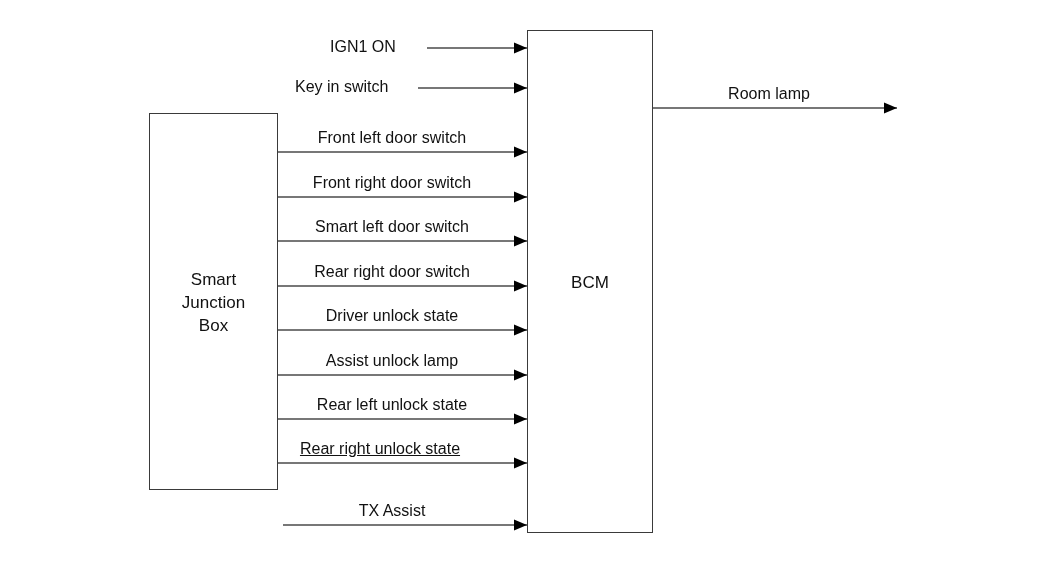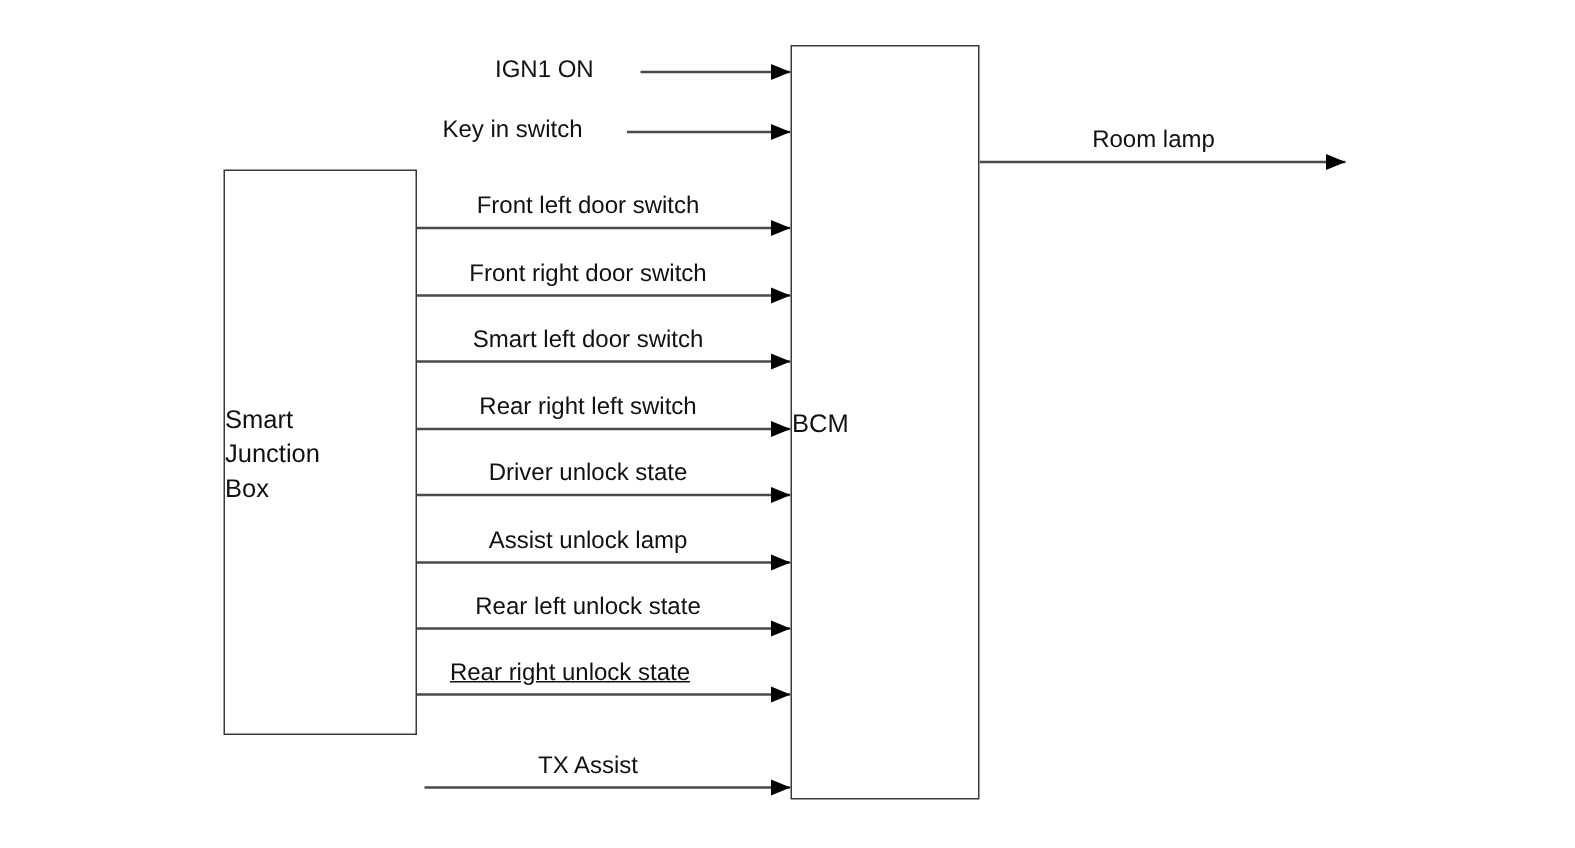--- a/index.html
+++ b/index.html
@@ -18,20 +18,21 @@
   .block {
     position: absolute;
     border: 1.6px solid #3a3a3a;
     background: #ffffff;
     box-sizing: border-box;
   }
   .block-label {
     position: absolute;
     width: 100%;
     left: 0;
+    text-align: center;
     font-size: 17px;
     color: #111111;
     line-height: 23px;
     white-space: pre-line;
   }
   .signal-label {
     position: absolute;
     font-size: 16px;
     color: #111111;
     white-space: nowrap;
@@ -85,21 +86,21 @@
   <div class="block" id="bcm-block" style="left: 527px; top: 30px; width: 126px; height: 503px;">
     <div class="block-label" id="bcm-label" style="top: 240px;">BCM</div>
   </div>
 
   <div id="label-layer">
       <div class="signal-label" style="left: 330px; top: 37px;">IGN1 ON</div>
       <div class="signal-label" style="left: 295px; top: 77px;">Key in switch</div>
       <div class="signal-label lbl-center" style="left: 392px; top: 128px;">Front left door switch</div>
       <div class="signal-label lbl-center" style="left: 392px; top: 173px;">Front right door switch</div>
       <div class="signal-label lbl-center" style="left: 392px; top: 217px;">Smart left door switch</div>
-      <div class="signal-label lbl-center" style="left: 392px; top: 262px;">Rear right left switch</div>
+      <div class="signal-label lbl-center" style="left: 392px; top: 262px;">Rear right door switch</div>
       <div class="signal-label lbl-center" style="left: 392px; top: 306px;">Driver unlock state</div>
       <div class="signal-label lbl-center" style="left: 392px; top: 351px;">Assist unlock lamp</div>
       <div class="signal-label lbl-center" style="left: 392px; top: 395px;">Rear left unlock state</div>
       <div class="signal-label lbl-center" style="left: 380px; top: 439px; text-decoration: underline;">Rear right unlock state</div>
       <div class="signal-label lbl-center" style="left: 392px; top: 501px;">TX Assist</div>
       <div class="signal-label lbl-center" style="left: 769px; top: 84px;">Room lamp</div>
     </div>
 
 </div>
 

